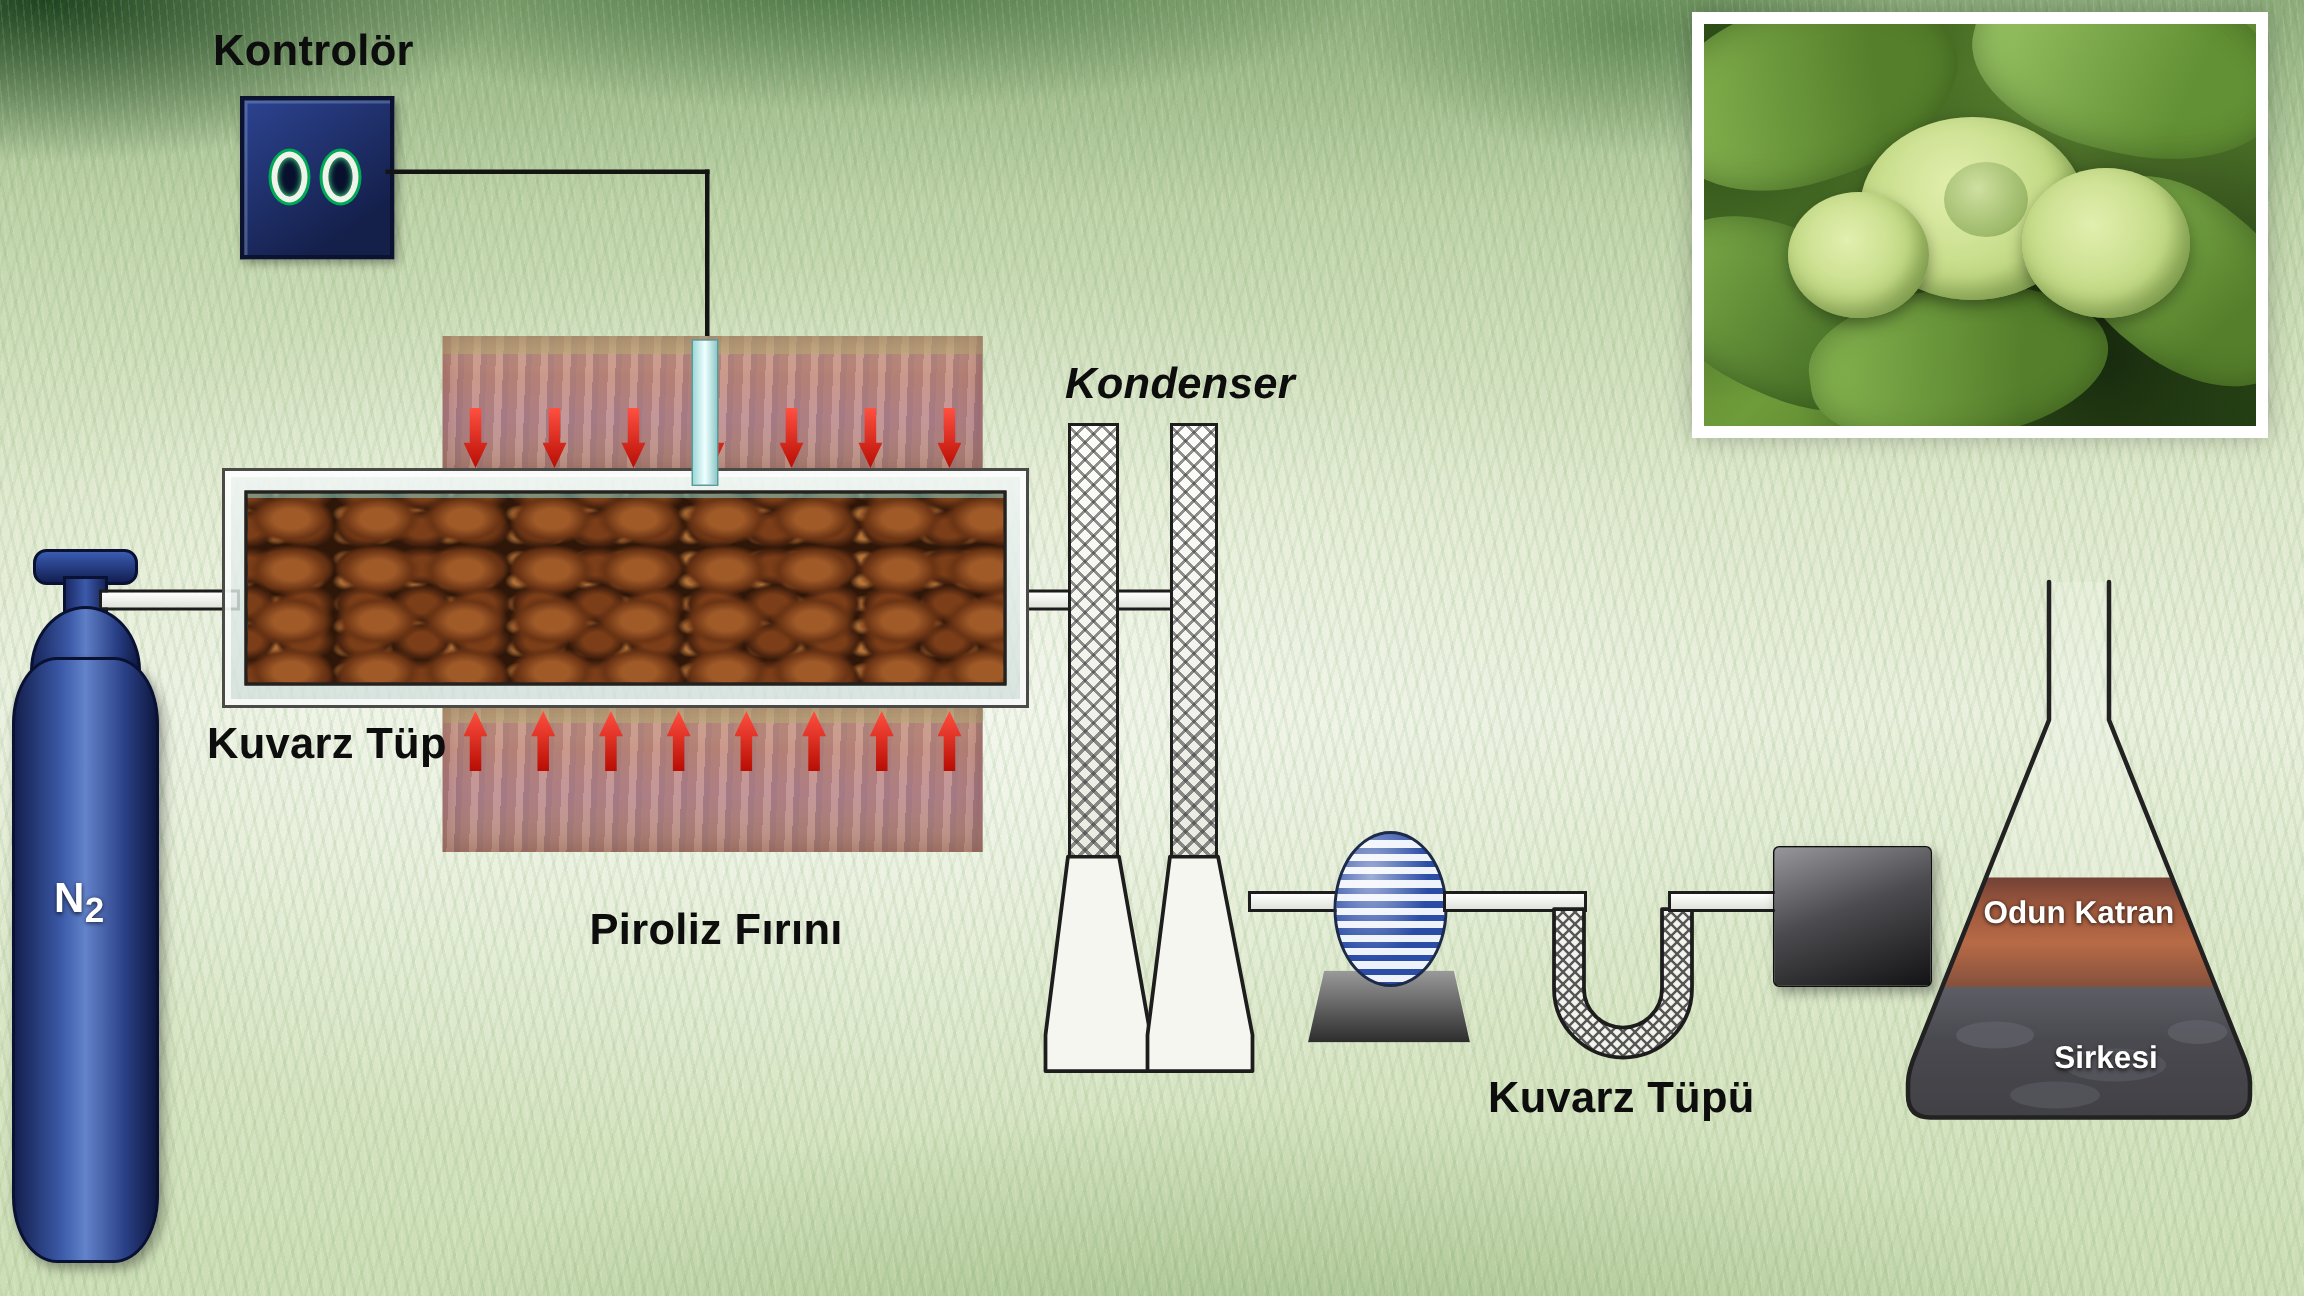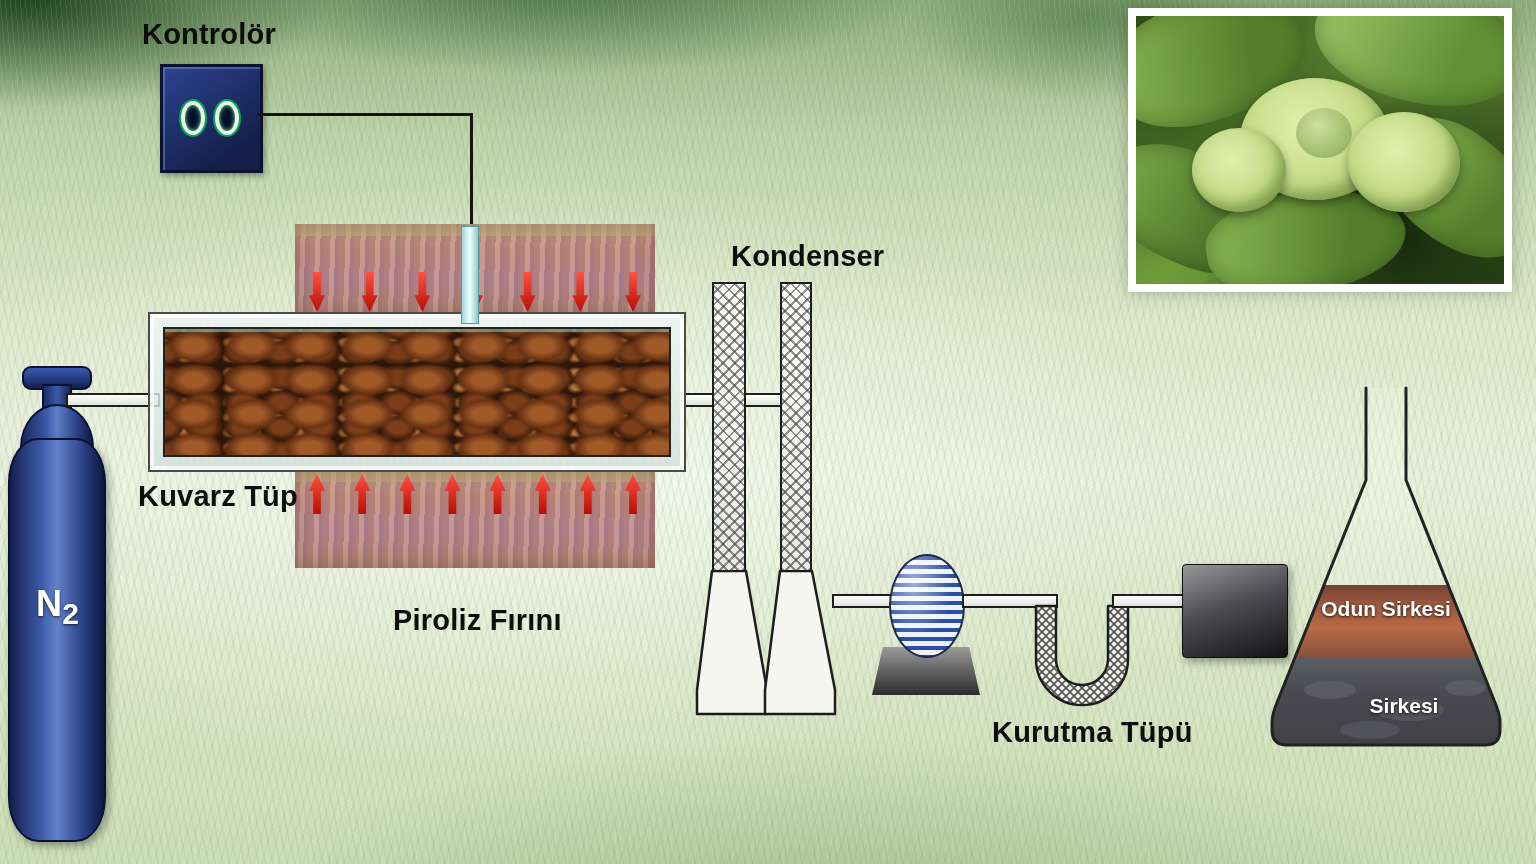--- a/index.html
+++ b/index.html
@@ -191,25 +191,25 @@
     <div class="shells"></div>
   </div>
   <div class="lbl-w" style="left:500px;top:390px;width:170px;">Fındık Kabuğu</div>
   <div class="lbl" style="left:138px;top:480px;">Kuvarz Tüp</div>
 
   <div class="abs valve-top"></div>
   <div class="abs valve-stem"></div>
   <div class="pipe" style="left:66px;top:393px;width:94px;height:14px;"></div>
   <div class="abs cyl-shoulder"></div>
   <div class="abs cyl"></div>
-  <div class="lbl" style="left:36px;top:583px;color:#fff;font-size:36px;text-shadow:0 1px 3px rgba(0,0,0,.7);">
+  <div class="lbl" style="left:36px;top:583px;color:#fff;font-size:28px;text-shadow:0 1px 3px rgba(0,0,0,.7);">
     <span>N</span><sub>2</sub>
   </div>
 
-  <div class="lbl" style="left:731px;top:240px;">Kondenser</div>
+  <div class="lbl" style="left:710px;top:240px;font-style:italic;">Kondenser</div>
   <div class="pipe" style="left:684px;top:393px;width:118px;height:14px;z-index:2;"></div>
   <div class="cond cond1"></div>
   <div class="cond cond2"></div>
   <svg style="left:695px;top:570px;" width="74" height="146" viewBox="0 0 74 146">
     <path d="M17,1 L51,1 L72,120 L72,144 L2,144 L2,120 Z" fill="#f5f6ef" stroke="#1d1d1d" stroke-width="2.5" stroke-linejoin="round"></path>
   </svg>
   <svg style="left:763px;top:570px;" width="74" height="146" viewBox="0 0 74 146">
     <path d="M17,1 L49,1 L72,120 L72,144 L2,144 L2,120 Z" fill="#f5f6ef" stroke="#1d1d1d" stroke-width="2.5" stroke-linejoin="round"></path>
   </svg>
 
@@ -221,21 +221,21 @@
   <svg style="left:1030px;top:604px;" width="104" height="110" viewBox="0 0 104 110">
     <defs>
       <pattern id="hatchU" width="8" height="8" patternUnits="userSpaceOnUse">
         <rect width="8" height="8" fill="#f2f3ec"></rect>
         <line x1="0" y1="0" x2="8" y2="8" stroke="#555" stroke-width="1.6"></line>
         <line x1="8" y1="0" x2="0" y2="8" stroke="#555" stroke-width="1.6"></line>
       </pattern>
     </defs>
     <path d="M6,2 L6,55 A46,46 0 0 0 98,55 L98,2 L78,2 L78,55 A26,26 0 0 1 26,55 L26,2 Z" fill="url(#hatchU)" stroke="#1d1d1d" stroke-width="2.5" stroke-linejoin="round"></path>
   </svg>
-  <div class="lbl" style="left:992px;top:716px;">Kurutma Tüpü</div>
+  <div class="lbl" style="left:992px;top:716px;">Kuvarz Tüpü</div>
 
   <div class="pipe" style="left:1112px;top:594px;width:74px;height:14px;"></div>
   <div class="abs collector"></div>
 
   <svg style="left:1260px;top:380px;" width="252" height="378" viewBox="0 0 252 378">
     <defs>
       <linearGradient id="vine" x1="0" y1="0" x2="0" y2="1">
         <stop offset="0" stop-color="#55190a"></stop>
         <stop offset="0.28" stop-color="#8a3514"></stop>
         <stop offset="0.6" stop-color="#a84a1e"></stop>
@@ -248,16 +248,16 @@
       </linearGradient>
     </defs>
     <path d="M64,205 L188,205 L217,278 L35,278 Z" fill="url(#vine)"></path>
     <path d="M35,278 L217,278 L234,320 Q240,334 240,342 L240,350 Q240,365 225,365 L27,365 Q12,365 12,350 L12,342 Q12,334 18,320 Z" fill="url(#tar)"></path>
     <ellipse cx="70" cy="310" rx="26" ry="9" fill="#40404c" opacity="0.7"></ellipse>
     <ellipse cx="150" cy="330" rx="34" ry="11" fill="#3a3a46" opacity="0.6"></ellipse>
     <ellipse cx="205" cy="308" rx="20" ry="8" fill="#44444f" opacity="0.6"></ellipse>
     <ellipse cx="110" cy="350" rx="30" ry="9" fill="#34343e" opacity="0.7"></ellipse>
     <path d="M106,8 L106,100 L18,320 Q12,334 12,342 L12,350 Q12,365 27,365 L225,365 Q240,365 240,350 L240,342 Q240,334 234,320 L146,100 L146,8" fill="rgba(255,255,255,0.18)" stroke="#222" stroke-width="3" stroke-linejoin="round" stroke-linecap="round"></path>
   </svg>
-  <div class="lbl-w" style="left:1318px;top:597px;width:136px;">Odun Sirkesi</div>
+  <div class="lbl-w" style="left:1318px;top:597px;width:136px;">Odun Katran</div>
   <div class="lbl-w" style="left:1356px;top:694px;width:96px;">Sirkesi</div>
 
 </div>
 
 </body></html>

